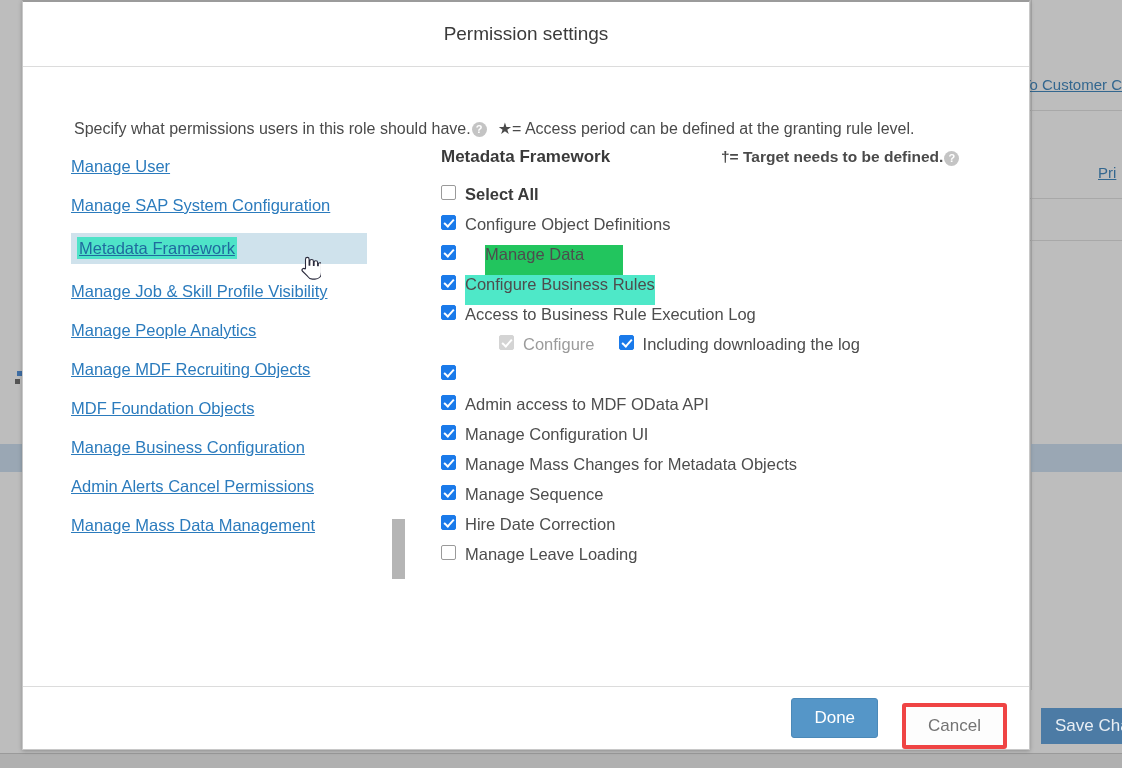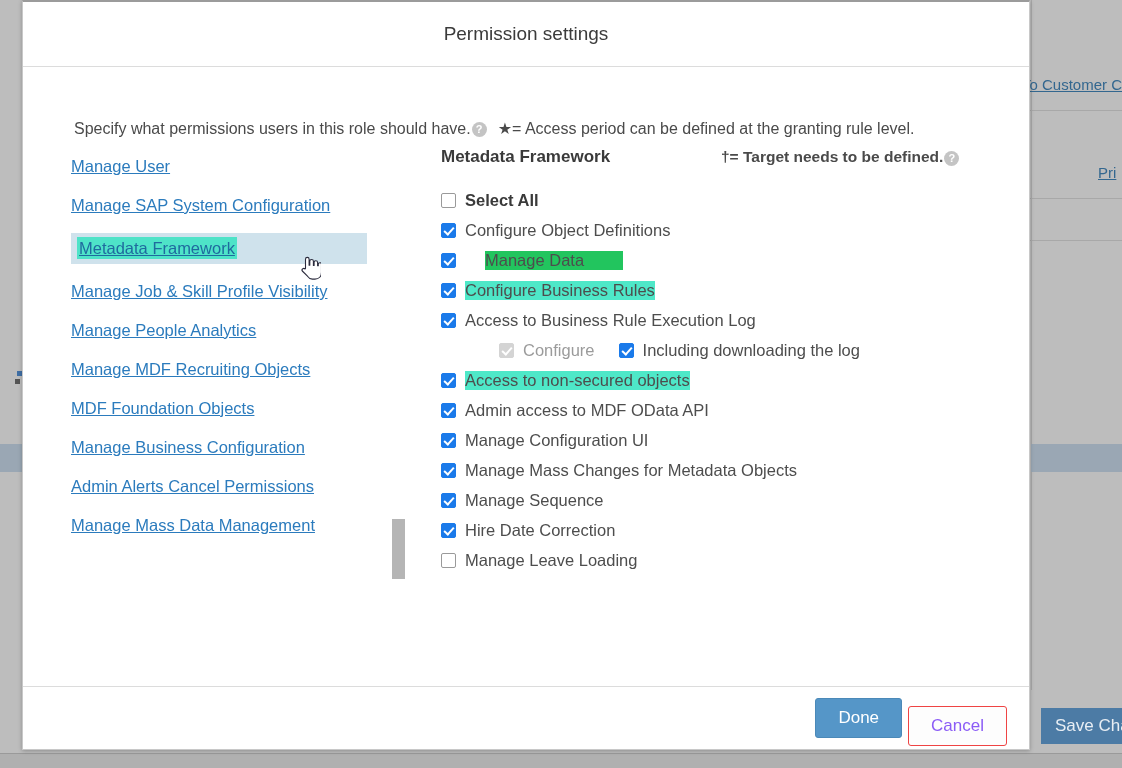--- a/index.html
+++ b/index.html
@@ -198,21 +198,20 @@
     font-weight: bold;
     color: #4a4a4a;
     white-space: nowrap;
     display: flex;
     align-items: center;
   }
 
   .perm-list { margin-top: 10px; }
   .perm-row {
     display: flex;
-    align-items: center;
     height: 30px;
   }
   .perm-row.indent { padding-left: 58px; }
 
   .cb {
     position: relative;
     width: 15px; height: 15px;
     box-sizing: border-box;
     flex: 0 0 15px;
     margin-right: 9px;
@@ -261,38 +260,38 @@
   .sub-gap { width: 24px; flex: 0 0 24px; }
 
   
   #modal-footer {
     flex: 0 0 62px;
     border-top: 1px solid #dcdcdc;
     display: flex;
     align-items: center;
     justify-content: flex-end;
     padding-right: 22px;
-    gap: 6px;
+    gap: 24px;
   }
   .btn {
     font-size: 17px;
     padding: 9px 22px;
     border-radius: 3px;
     cursor: pointer;
     box-sizing: border-box;
   }
   .btn-primary {
     background: #5596c8;
     color: #ffffff;
     border: 1px solid #4b89b8;
   }
   .btn-secondary {
     background: #fdfdfd;
-    color: #8b5cf6;
-    border: 1px solid #ef4444;
+    color: #737373;
+    border: 4px solid #ef4444;
     margin-top: 15px;
   }
 
   
   #cursor {
     position: absolute;
     left: 276px;
     top: 188px;
     width: 22px;
     height: 26px;
@@ -421,21 +420,20 @@
         <div class="perm-row indent">
           <span class="cb disabled-checked"></span>
           <span class="perm-label muted">Configure</span>
           <span class="sub-gap"></span>
           <span class="cb checked"></span>
           <span class="perm-label">Including downloading the log</span>
         </div>
 
         <div class="perm-row">
           <span class="cb checked"></span>
-          <span class="perm-label hl">Access to non-secured objects</span>
         </div>
 
 
         <div class="perm-row">
           <span class="cb checked"></span>
           <span class="perm-label">Admin access to MDF OData API</span>
         </div>
 
         <div class="perm-row">
           <span class="cb checked"></span>

